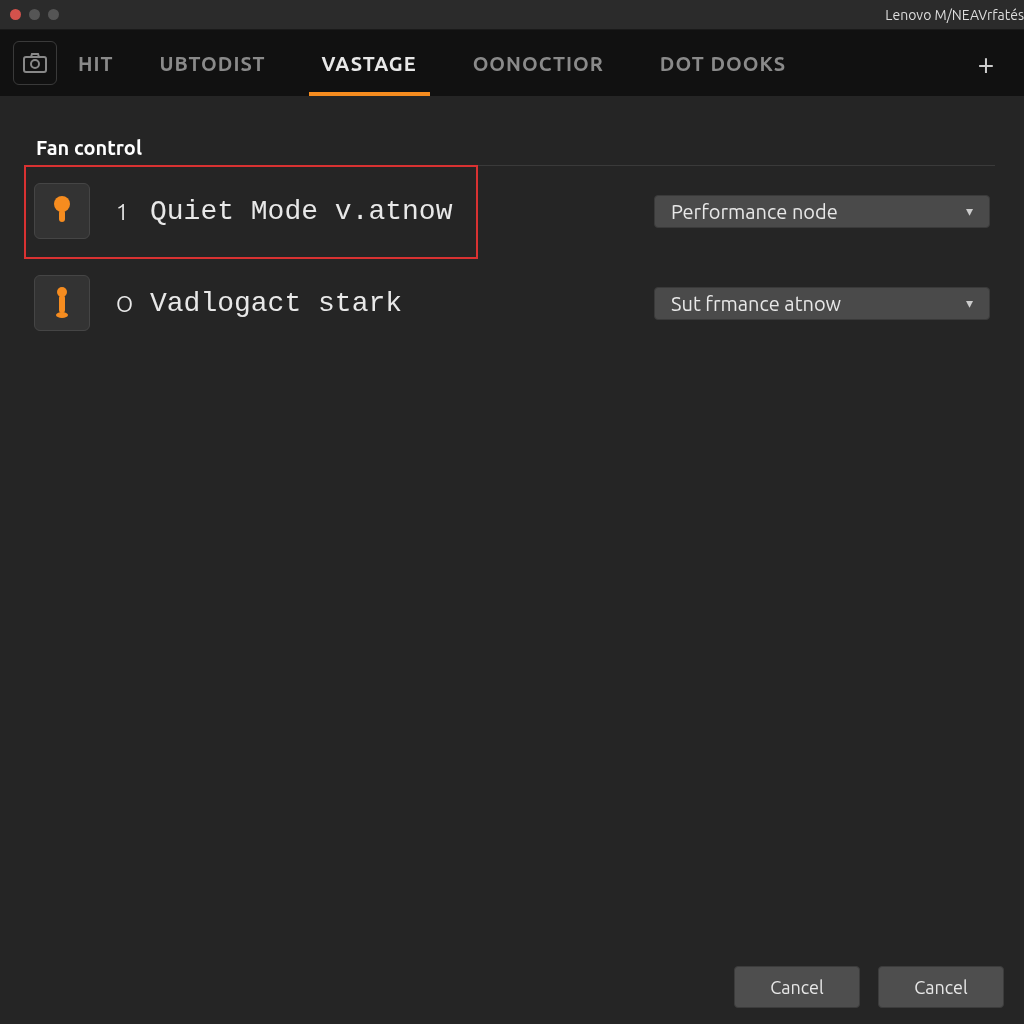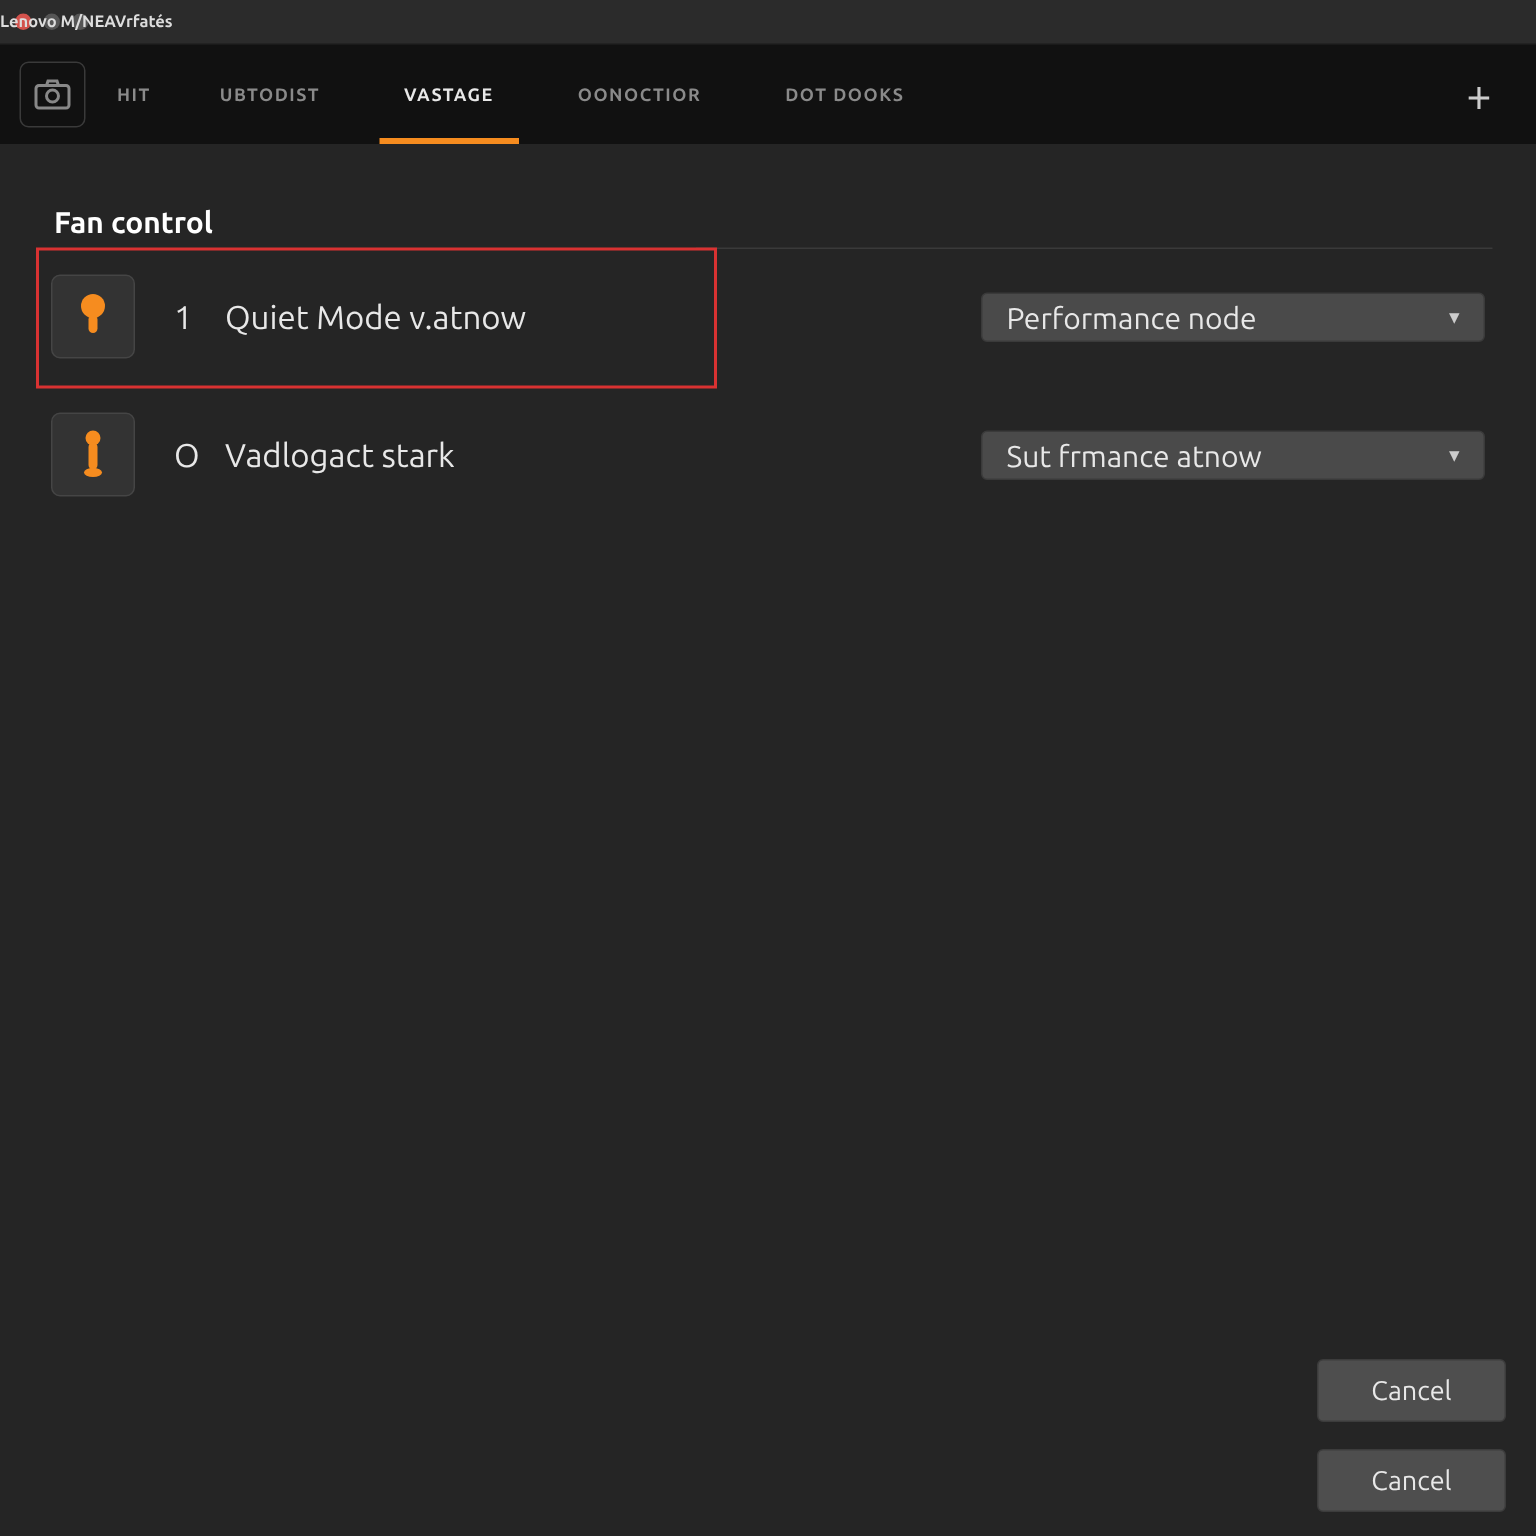--- a/index.html
+++ b/index.html
@@ -17,47 +17,47 @@
     --accent:#f68c1f;
     --highlight:#d93232;
   }
   *{box-sizing:border-box;font-family:"Segoe UI",Ubuntu,Arial,sans-serif;}
   html,body{margin:0;padding:0;width:1024px;height:1024px;background:var(--bg);overflow:hidden;}
   
   .titlebar{height:30px;background:var(--bg-titlebar);display:flex;align-items:center;position:relative;border-bottom:1px solid #1a1a1a;}
   .traffic{display:flex;gap:8px;padding-left:10px;}
   .dot{width:11px;height:11px;border-radius:50%;background:#555;}
   .dot.red{background:#d3524c;}
-  .title-text{position:absolute;left:0;right:0;text-align:left;color:#ddd;font-size:11px;pointer-events:none;font-weight:bold;}
+  .title-text{position:absolute;left:0;right:0;text-align:right;color:#ddd;font-size:14px;pointer-events:none;}
   
   .tabbar{height:66px;background:var(--bg-darker);display:flex;align-items:stretch;padding:0 10px;gap:0;}
   .tab-icon-box{width:50px;display:flex;align-items:center;justify-content:center;}
   .tab-icon-inner{width:44px;height:44px;border:1px solid #3a3a3a;border-radius:6px;display:flex;align-items:center;justify-content:center;}
   .tab-icon-inner svg{stroke:#888;}
-  .tab{flex:0 0 auto;padding:0 28px;display:flex;align-items:center;color:var(--text-dim);font-size:12px;font-weight:600;letter-spacing:1px;position:relative;cursor:pointer;}
+  .tab{flex:0 0 auto;padding:0 28px;display:flex;align-items:center;color:var(--text-dim);font-size:20px;font-weight:600;letter-spacing:1px;position:relative;cursor:pointer;}
   .tab.short{padding:0 18px;}
   .tab.active{color:var(--text);}
   .tab.active::after{content:"";position:absolute;bottom:0;left:10%;right:10%;height:4px;background:var(--tab-active);}
   .tab-spacer{flex:1;}
   .tab-plus{width:56px;display:flex;align-items:center;justify-content:center;color:#ccc;font-size:30px;cursor:pointer;}
   
   .content{padding:28px 24px 0 24px;}
   .section-title{color:#fff;font-size:20px;font-weight:700;margin:12px 0 18px 12px;}
   .row{display:flex;align-items:center;height:68px;padding:0 10px;margin-bottom:24px;position:relative;}
   .row .tile{width:56px;height:56px;background:var(--tile);border:1px solid var(--tile-border);border-radius:6px;display:flex;align-items:center;justify-content:center;margin-right:26px;}
   .tile svg{display:block;}
   .row .num{color:var(--text);font-size:22px;width:34px;}
-  .row .label{color:var(--text);font-size:22px;flex:0 0 auto;}
+  .row .label{color:var(--text);font-size:28px;flex:0 0 auto;font-family:Liberation Mono, monospace;}
   .row .gap{flex:1;}
   .dropdown{min-width:336px;height:33px;background:var(--dropdown);border:1px solid var(--dropdown-border);border-radius:4px;display:flex;align-items:center;padding:0 16px;color:var(--text);font-size:20px;cursor:pointer;position:relative;}
   .dropdown .chev{margin-left:auto;font-size:14px;color:#ccc;}
   .row-separator{position:absolute;top:-12px;left:440px;right:5px;height:1px;background:#3a3a3a;}
   .highlight-box{position:absolute;top:-12px;left:0;width:454px;height:94px;border:2px solid var(--highlight);pointer-events:none;}
   
-  .footer{position:absolute;bottom:16px;right:20px;display:flex;gap:18px;flex-direction:column;}
+  .footer{position:absolute;bottom:16px;right:20px;display:flex;gap:18px;}
   .btn{min-width:126px;height:42px;background:var(--button);border:1px solid #3c3c3c;border-radius:4px;color:var(--text);font-size:18px;display:flex;align-items:center;justify-content:center;cursor:pointer;}
 </style>
 </head>
 <body>
 
 <div class="titlebar">
   <div class="traffic">
     <div class="dot red"></div>
     <div class="dot"></div>
     <div class="dot"></div>

